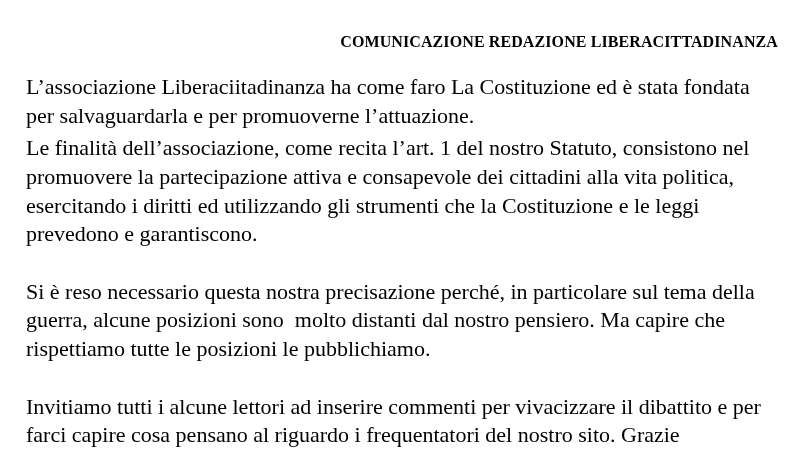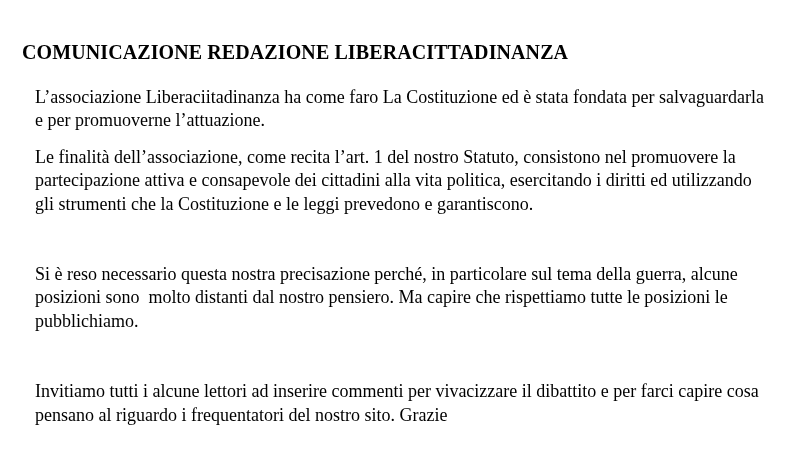--- a/index.html
+++ b/index.html
@@ -15,31 +15,31 @@
     overflow: hidden;
   }
   .page {
     width: 800px;
     height: 466px;
     box-sizing: border-box;
     padding: 28px 22px 10px 22px;
     position: relative;
   }
   .doc-title {
-    text-align: left;
+    text-align: right;
     font-weight: bold;
-    font-size: 20px;
+    font-size: 16px;
     letter-spacing: 0.1px;
-    margin: 12px 0 22px 0;
+    margin: 4px 0 22px 0;
     line-height: 1.2;
   }
   .para {
-    font-size: 18px;
+    font-size: 22px;
     line-height: 1.3;
-    margin: 13px;
+    margin: 4px;
     text-align: left;
     white-space: pre-wrap;
   }
   .spacer {
     height: 21px;
   }
 </style>
 </head>
 <body>
 

